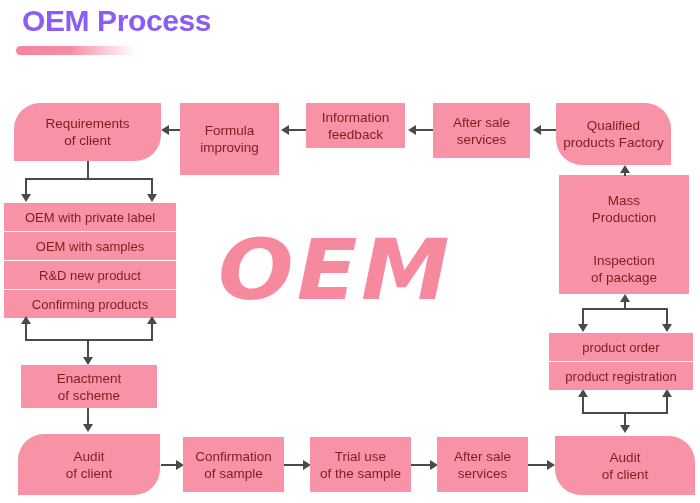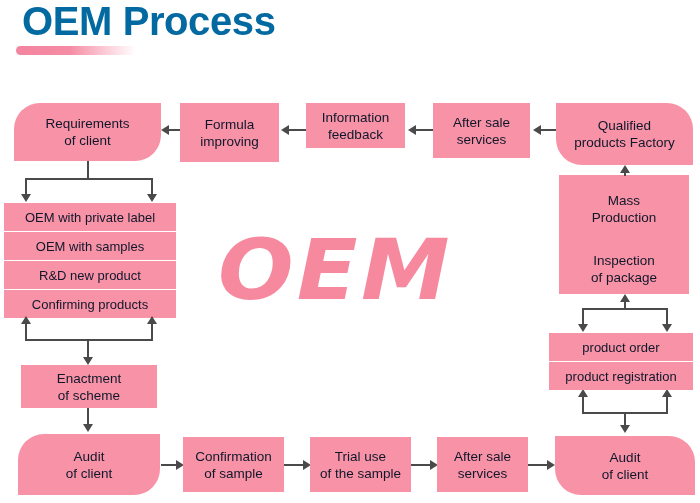--- a/index.html
+++ b/index.html
@@ -14,23 +14,23 @@
     background: #ffffff;
     overflow: hidden;
     font-family: "Liberation Sans", sans-serif;
   }
 
   
   #title {
     position: absolute;
     left: 22px;
     top: 2px;
-    font-size: 40px;
+    font-size: 30px;
     font-weight: bold;
-    color: #0369a1;
+    color: #8b5cf6;
     letter-spacing: -0.4px;
     line-height: 38px;
     white-space: nowrap;
   }
   #title-rule {
     position: absolute;
     left: 16px;
     top: 46px;
     width: 120px;
     height: 9px;
@@ -52,21 +52,21 @@
     font-family: "DejaVu Sans", sans-serif;
     transform: scaleX(1.06);
     transform-origin: left top;
     user-select: none;
   }
 
   
   .node {
     position: absolute;
     background: #f892a7;
-    color: #0f172a;
+    color: #7f1d1d;
     display: flex;
     align-items: center;
     justify-content: center;
     text-align: center;
     font-size: 13.5px;
     line-height: 17px;
     box-sizing: border-box;
     padding: 14px 4px;
   }
   .node.slim { font-size: 13px; }
@@ -101,42 +101,42 @@
 
   <div id="watermark">OEM</div>
 
   <div class="node r-tl-br" style="left:14px; top:103px; width:147px; height:58px;">
     <div>
       <span>Requirements</span><br>
       <span>of client</span>
     </div>
   </div>
 
-  <div class="node" style="left:180px; top:103px; width:99px; height:59px;">
+  <div class="node" style="left:180px; top:103px; width:99px; height:72px;">
     <div>
       <span>Formula</span><br>
       <span>improving</span>
     </div>
   </div>
 
   <div class="node" style="left:306px; top:103px; width:99px; height:45px;">
     <div>
       <span>Information</span><br>
       <span>feedback</span>
     </div>
   </div>
 
   <div class="node" style="left:433px; top:103px; width:97px; height:55px;">
     <div>
       <span>After sale</span><br>
       <span>services</span>
     </div>
   </div>
 
-  <div class="node r-tr-bl" style="left:556px; top:103px; width:137px; height:62px;">
+  <div class="node r-tr-bl" style="left:556px; top:103px; width:115px; height:62px;">
     <div>
       <span>Qualified</span><br>
       <span>products Factory</span>
     </div>
   </div>
 
   <div class="ln h" style="left:169px; top:129px; width:11px;"></div>
   <div class="arrow left" style="left:161px; top:125px;"></div>
 
   <div class="ln h" style="left:289px; top:129px; width:17px;"></div>

